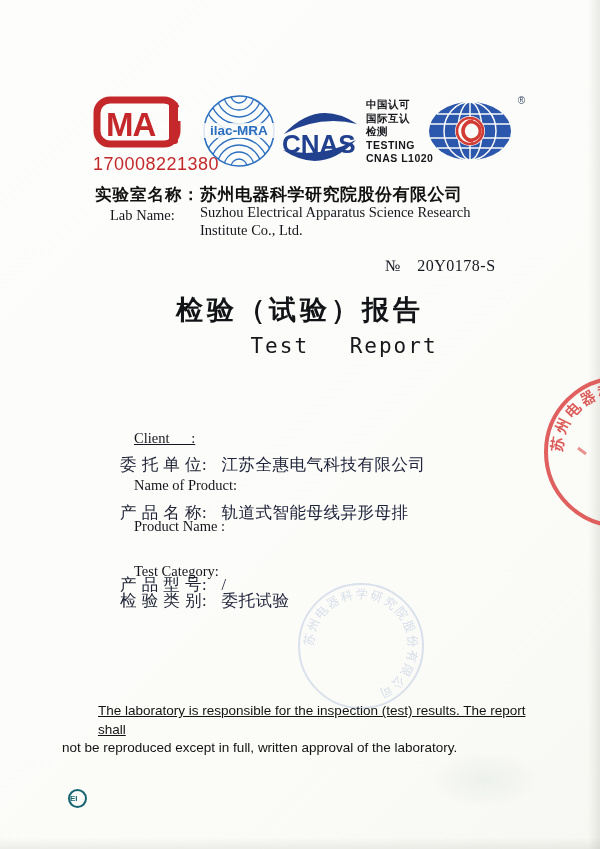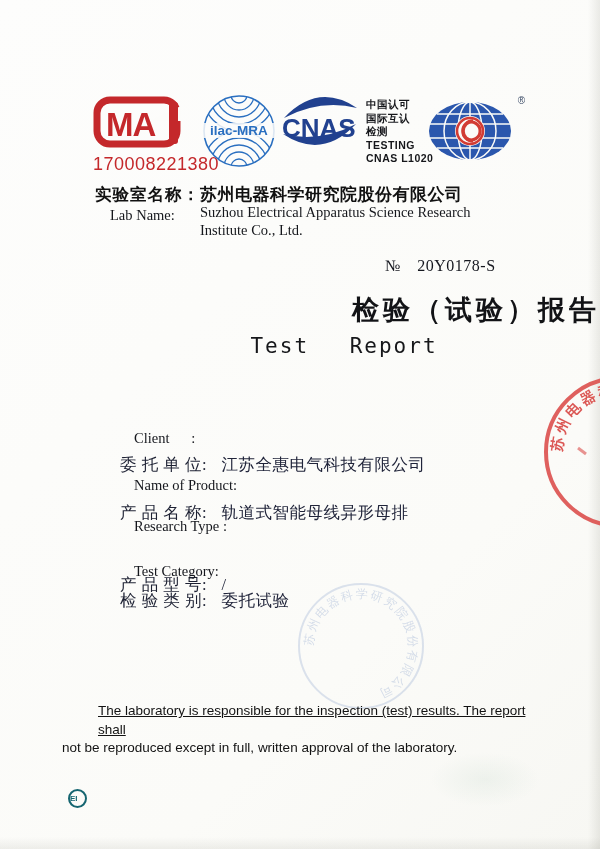--- a/index.html
+++ b/index.html
@@ -17,48 +17,48 @@
   .abs{position:absolute;}
   .serif{font-family:"Liberation Serif",serif;}
   .mono{font-family:"DejaVu Sans Mono",monospace;}
   .pre{white-space:pre;}
 
   
   .cma{left:93px;top:96px;width:88px;}
   .cma-num{margin-top:2px;text-align:center;font-weight:normal;font-size:18px;
     letter-spacing:.5px;color:#c4282b;}
   .ilac{left:202px;top:93px;}
-  .cnas{left:280px;top:90px;}
+  .cnas{left:280px;top:106px;}
   .acc-text{left:366px;top:98px;width:78px;font-weight:bold;color:#15161a;
     font-size:10.5px;line-height:13.5px;letter-spacing:.5px;}
   .globe{left:427px;top:100px;width:88px;}
   .reg-mark{position:absolute;right:-10px;top:-5px;font-size:10px;color:#3a4a66;}
 
   
   .lab-label-zh{left:95px;top:184px;font-weight:bold;font-size:16.5px;letter-spacing:1px;color:#111;}
   .lab-value-zh{left:200px;top:183px;font-weight:bold;font-size:17px;letter-spacing:.5px;color:#111;}
   .lab-label-en{left:110px;top:207px;font-size:14.5px;color:#15171c;}
   .lab-value-en1{left:200px;top:204px;font-size:14.5px;color:#15171c;}
   .lab-value-en2{left:200px;top:222px;font-size:14.5px;color:#15171c;}
 
   
   .report-no{left:385px;top:257px;font-size:16px;letter-spacing:.5px;color:#15171f;}
   .report-no .num{margin-left:12px;}
 
   
-  .title-zh{left:0;top:292px;width:100%;text-align:right;font-weight:bold;
+  .title-zh{left:0;top:292px;width:100%;text-align:center;font-weight:bold;
     font-size:27px;letter-spacing:4px;color:#121316;}
   .title-en{left:0;top:334px;width:100%;text-align:center;font-size:21px;
     letter-spacing:2px;word-spacing:26px;color:#16171a;margin-left:44px;}
 
   
   .f-zh{left:120px;font-size:16.5px;color:#1d2133;letter-spacing:.5px;margin-top:48px;}
   .f-zh .val{margin-left:10px;color:#20243a;}
   .f-en{left:134px;font-size:14.5px;color:#14161c;}
-  .f1z{top:406px;} .f1e{top:430px;}
+  .f1z{top:406px;} .f1e{top:430px;text-decoration:underline;}
   .f2z{top:454px;} .f2e{top:477px;}
   .f3z{top:526px;} .f3e{top:518px;}
   .f4z{top:542px;} .f4e{top:563px;}
 
   
   .footer-zh{left:74px;top:650px;width:466px;font-size:15.5px;line-height:24px;
     color:#14161f;z-index:2;}
   .footer-zh .indent{padding-left:42px;}
   .footer-en{left:62px;top:702px;width:490px;font-size:13.5px;line-height:18.5px;
     color:#131313;z-index:2;font-family:"Liberation Sans",sans-serif;}
@@ -176,21 +176,21 @@
   <div class="abs f-zh f2z serif">
     <span>产 品 名 称:</span>
     <span class="val">轨道式智能母线异形母排</span>
   </div>
   <div class="abs f-en f2e serif pre">Name of Product:</div>
 
   <div class="abs f-zh f3z serif">
     <span>产 品 型 号:</span>
     <span class="val">/</span>
   </div>
-  <div class="abs f-en f3e serif pre">Research Type :</div>
+  <div class="abs f-en f3e serif pre">Product Name :</div>
 
   <div class="abs f-zh f4z serif">
     <span>检 验 类 别:</span>
     <span class="val">委托试验</span>
   </div>
   <div class="abs f-en f4e serif pre">Test Category:</div>
 
   <div class="abs faint-seal">
     <svg width="134" height="134" viewBox="0 0 134 134">
       <defs>

